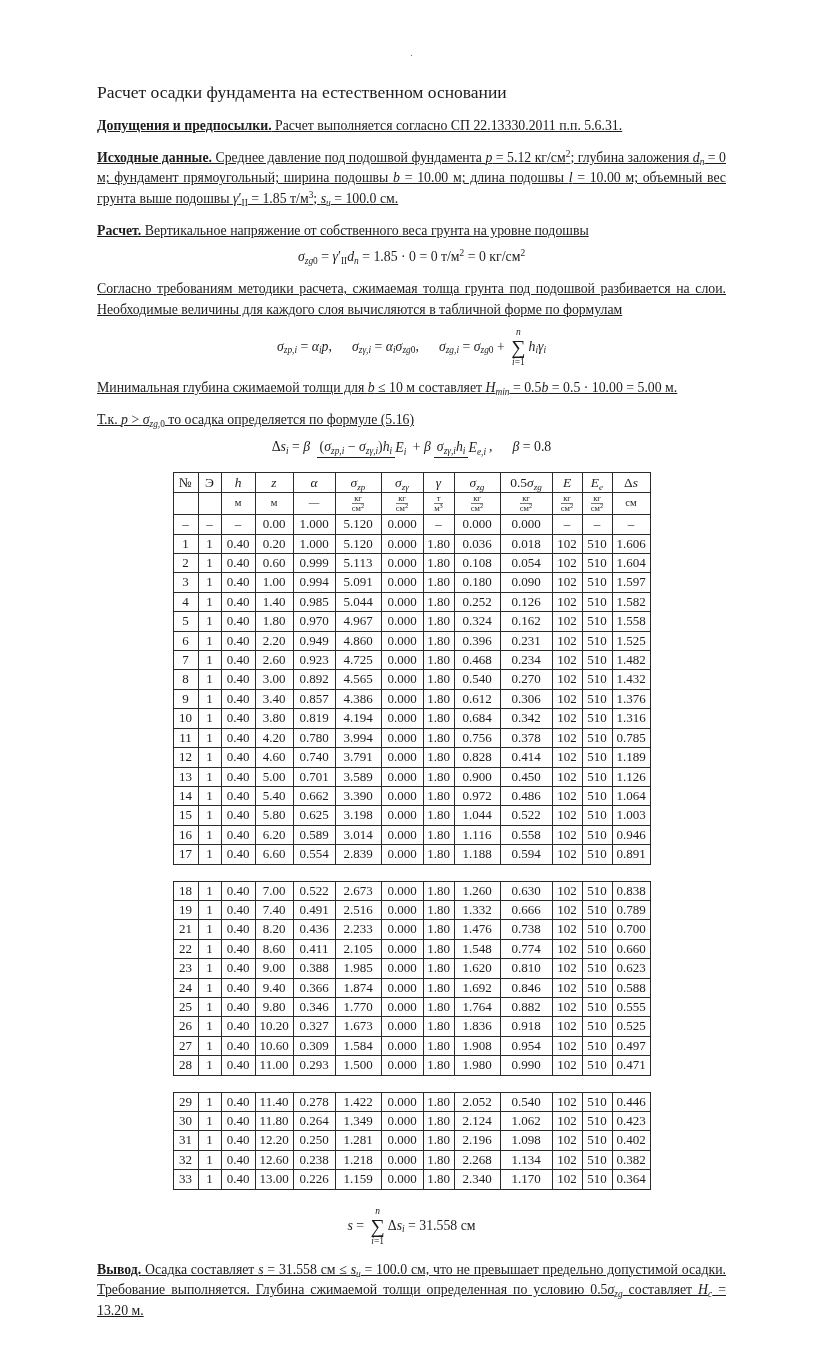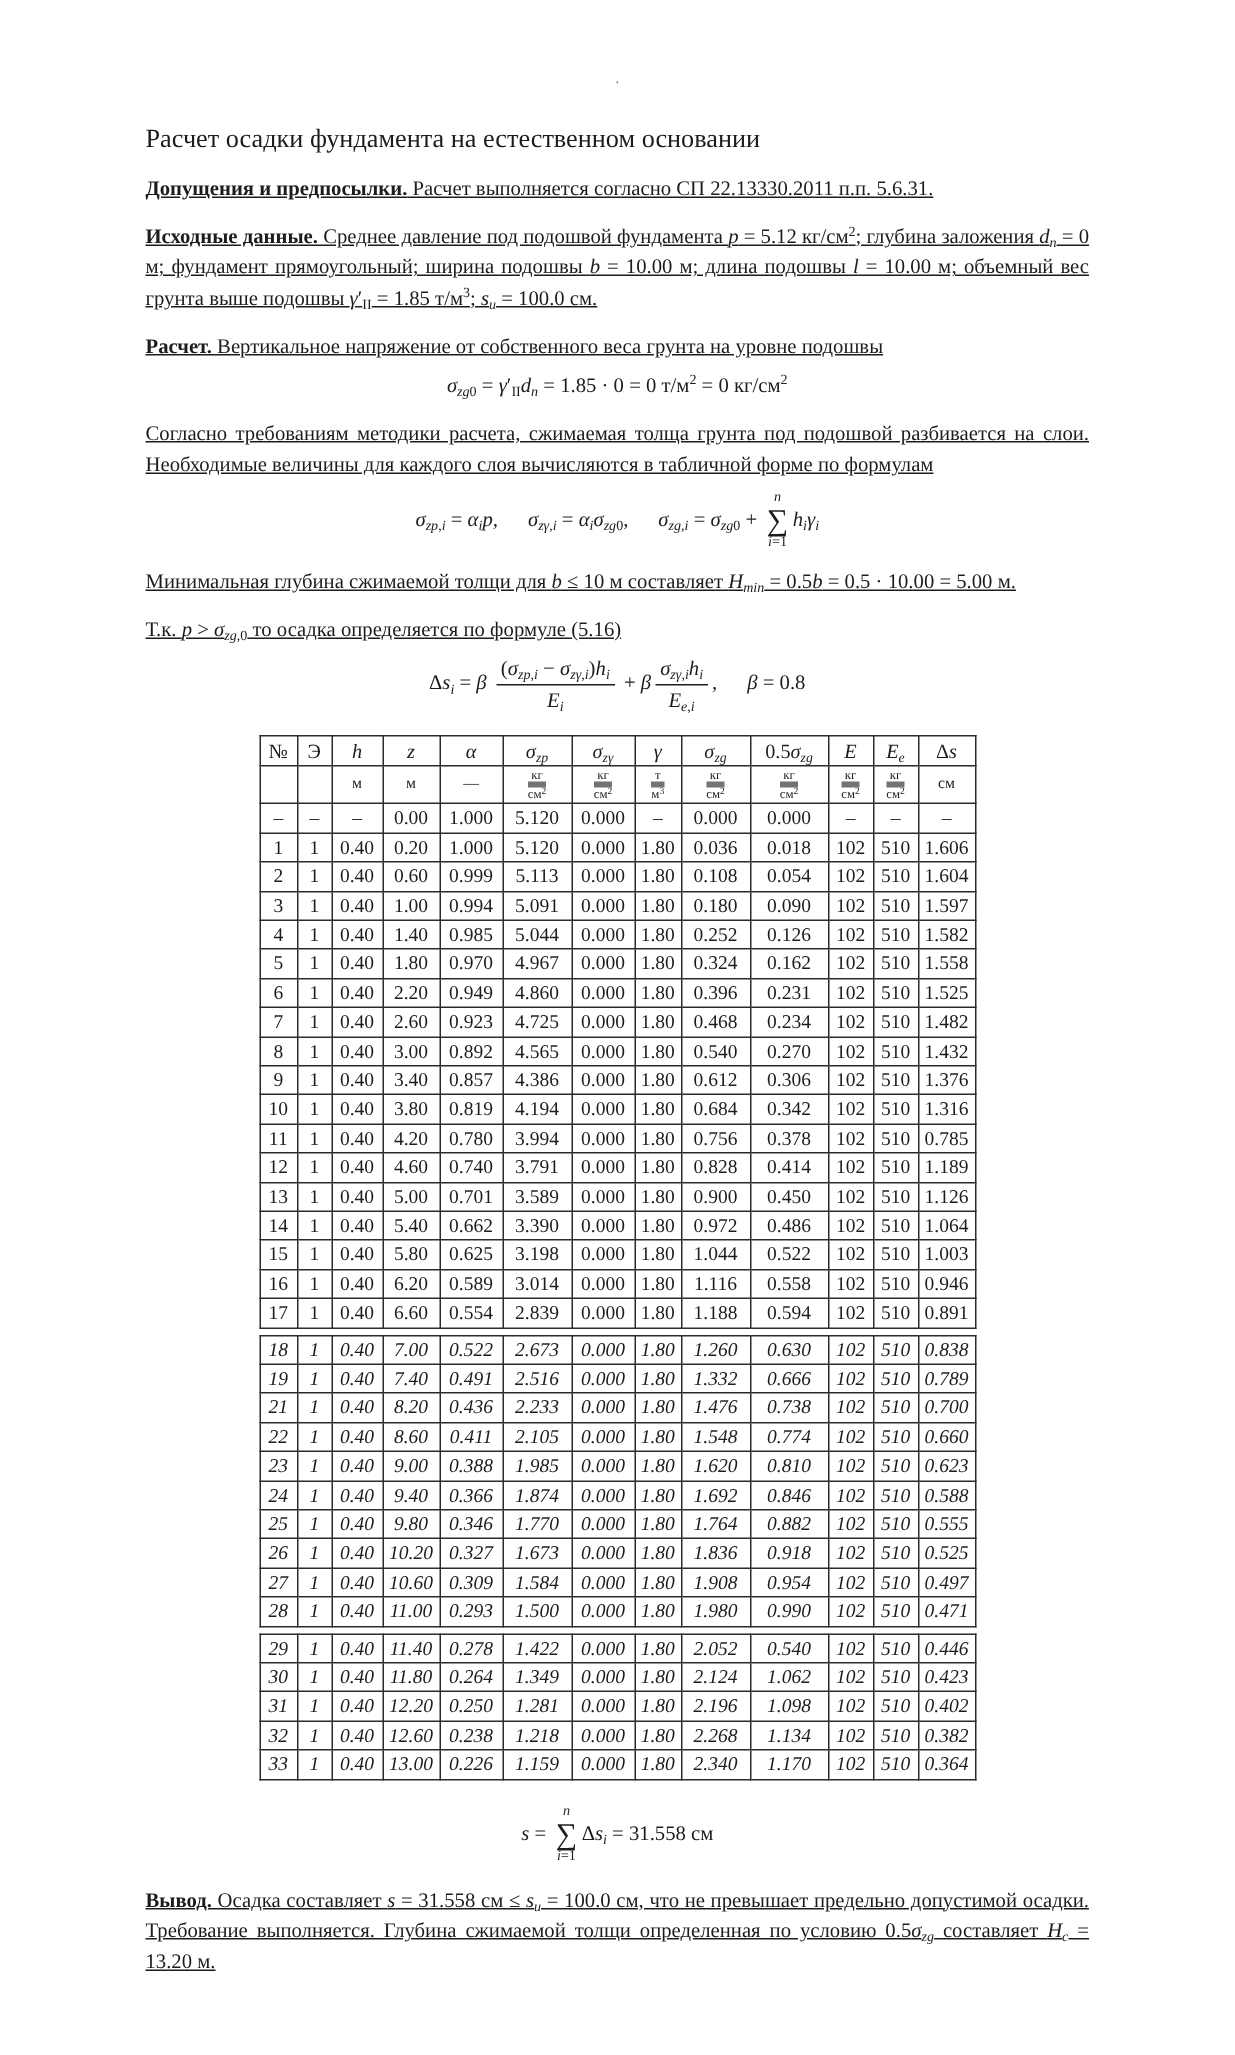--- a/index.html
+++ b/index.html
@@ -11,39 +11,39 @@
   .page{padding:46px 97px 0 97px;}
   .top-dot{text-align:center;font-size:10px;color:#666;height:14px;line-height:14px;}
   h1.doc-title{font-size:17.5px;line-height:1.2;margin:22px 0 0 0;font-weight:normal;}
   p.para{margin:13px 0 0 0;text-align:justify;text-decoration:underline;}
   p.tight{margin-top:11px;}
   .formula{ text-align:center;margin:6px 0 4px 0;font-size:13.8px;}
   .formula .gap{display:inline-block;width:20px;}
   sub{font-size:68%;vertical-align:-0.3em;line-height:0;}
   sup{font-size:68%;vertical-align:0.5em;line-height:0;}
   
-  .frac{display:inline-flex;flex-direction:column;text-align:center;vertical-align:middle;margin:0 3px;line-height:1.3;}
+  .frac{display:inline-flex;flex-direction:row;text-align:center;vertical-align:middle;margin:0 3px;line-height:1.3;}
   .fr-n{border-bottom:1px solid #1c1c1c;padding:0 3px 1px 3px;}
   .fr-d{padding-top:1px;}
   
   .sum{display:inline-flex;flex-direction:column;align-items:center;vertical-align:middle;line-height:1;margin:0 3px;}
   .sum-t,.sum-b{font-size:9.5px;line-height:1.1;}
   .sum-s{font-size:20px;line-height:0.9;margin:1px 0;}
   
   .calc-table{border-collapse:collapse;margin:14px auto 0 auto;table-layout:fixed;}
-  .calc-table.seg{margin-top:4px;font-style:italic;}
+  .calc-table.seg{margin-top:16px;}
   .calc-table td,.calc-table th{
     border:1px solid #2b2b2b;text-align:center;font-weight:normal;
     font-size:13px;padding:1px 2px;line-height:16.4px;white-space:nowrap;
   }
   .calc-table thead th.hdr{font-size:13.5px;line-height:17px;}
   .calc-table thead td.unit{font-size:10.5px;line-height:12px;padding:1px 1px;}
   
   .u-frac{display:inline-flex;flex-direction:column;vertical-align:middle;line-height:1.1;font-size:8.5px;}
-  .u-n{border-bottom:4px solid #737373;padding:0 2px;font-family:Liberation Serif, serif;}
+  .u-n{border-bottom:1px solid #737373;padding:0 2px;font-family:Liberation Serif, serif;}
   .u-d{padding-top:0px;}
   .u-frac sup{font-size:75%;vertical-align:0.4em;}
   .conclusion{margin-top:15px;}
 </style>
 </head>
 <body>
 
 <div class="page">
 
   <div class="top-dot">.</div>

